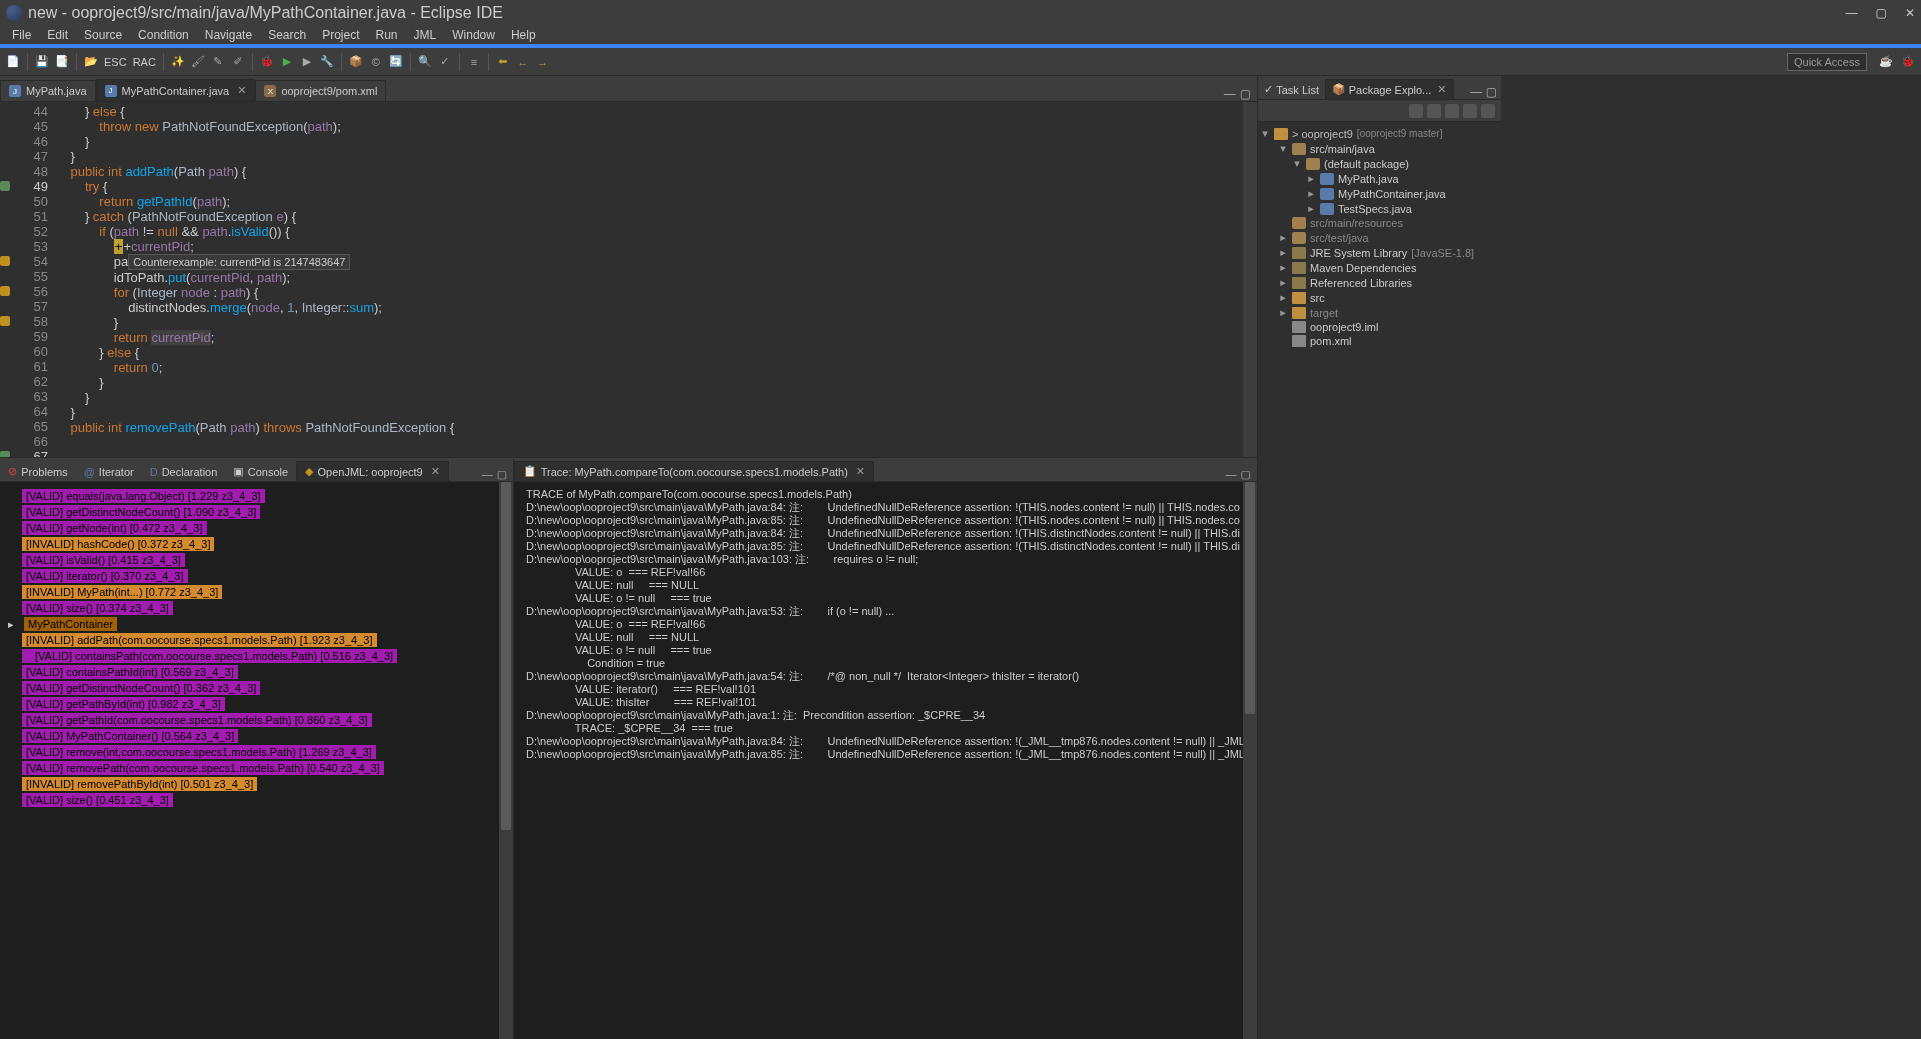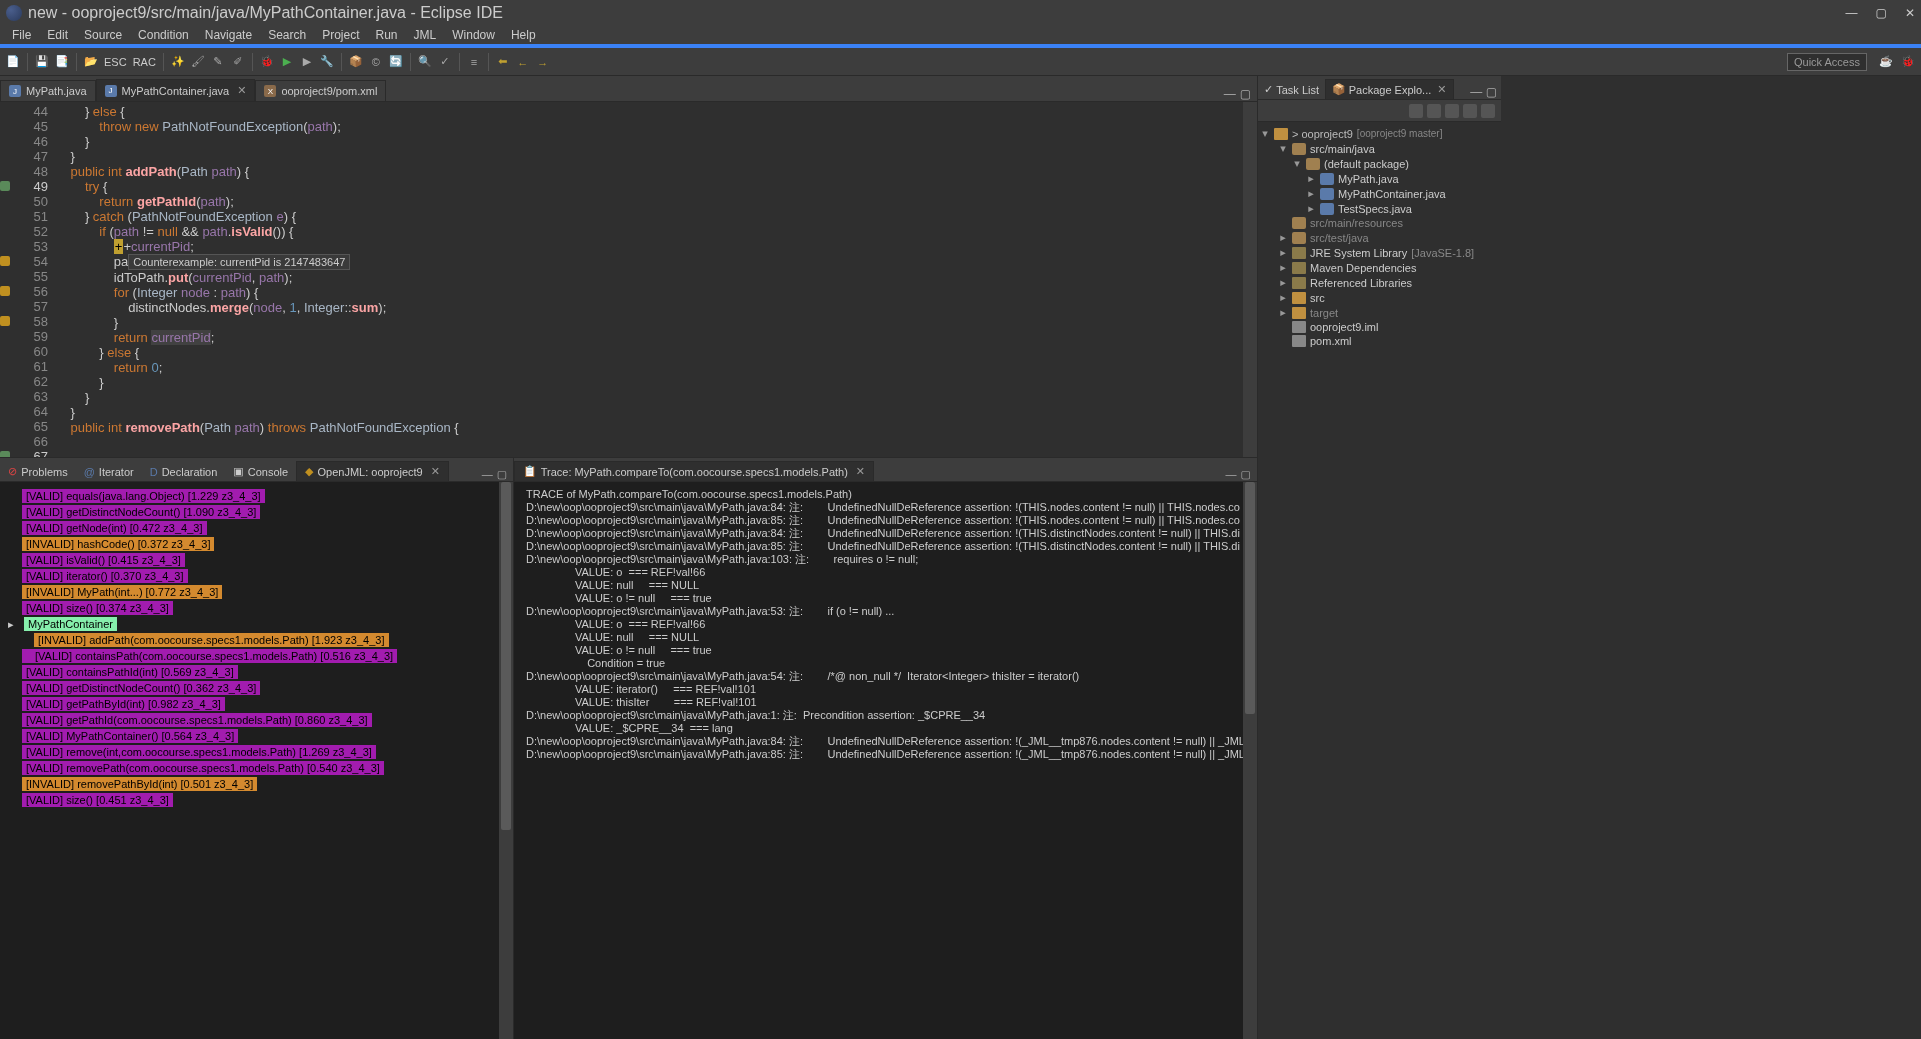--- a/index.html
+++ b/index.html
@@ -40,21 +40,21 @@
 
 .editor { flex: 0 0 355px; background: #2f2f2f; display: flex; font-family: Consolas, monospace; font-size: 13px; overflow: hidden; position: relative; }
 .gutter { width: 42px; background: #2f2f2f; text-align: right; padding-right: 8px; color: #888; line-height: 15px; padding-top: 2px; }
 .gutter .ln { height: 15px; position: relative; }
 .gutter .marker { position: absolute; left: -14px; top: 2px; width: 10px; height: 10px; background: #c09020; border-radius: 2px; }
 .gutter .marker.arrow { background: #5a8a5a; }
 .gutter-markers { width: 14px; background: #2f2f2f; }
 .code { flex: 1; padding-top: 2px; line-height: 15px; white-space: pre; color: #ccc; }
 .kw { color: #cc7832; }
 .type { color: #a9b7c6; }
-.fn { color: #fca5a5; font-weight: bold; }
+.fn { color: #0ea5e9; }
 .num { color: #6897bb; }
 .hl { background: #414141; }
 .yellow-h { background: #c0a030; color: #000; padding: 0 1px; }
 .tooltip { background: #3a3a3a; border: 1px solid #555; color: #ccc; padding: 1px 4px; font-size: 11px; }
 .ov-ruler { width: 14px; background: #3d3d3d; }
 
 
 .bottom { flex: 1; display: flex; border-top: 1px solid #2a2a2a; }
 .panel { display: flex; flex-direction: column; }
 .panel-left { width: 560px; border-right: 1px solid #2a2a2a; }
@@ -65,21 +65,21 @@
 .panel-tab.active { background: #2f2f2f; border: 1px solid #2a2a2a; border-bottom: none; }
 .panel-tabs .pt-controls { margin-left: auto; display: flex; gap: 4px; padding-right: 6px; color: #aaa; font-size: 11px; }
 
 .panel-body { flex: 1; background: #1e1e1e; overflow: auto; font-family: Consolas, monospace; font-size: 11px; position: relative; }
 
 
 .jml-tree { padding: 6px 4px; }
 .jml-row { display: inline-block; padding: 1px 4px; margin: 1px 0 1px 18px; font-size: 11px; color: #000; white-space: nowrap; }
 .jml-row.valid { background: #a21caf; }
 .jml-row.invalid { background: #d48a2f; }
-.jml-row.class { background: #86efac; margin-left: 6px; }
+.jml-row.class { background: #a16207; margin-left: 6px; }
 .jml-indent { display: block; }
 .expander { display: inline-block; width: 10px; color: #ccc; margin-left: 4px; }
 
 
 .trace { padding: 6px 12px; color: #ccc; line-height: 13px; }
 .trace div { white-space: pre; }
 
 
 .right-tabs { height: 24px; background: #3d3d3d; display: flex; align-items: flex-end; border-bottom: 1px solid #2a2a2a; }
 .right-tab { padding: 3px 6px; font-size: 11px; color: #ccc; display: flex; align-items: center; gap: 3px; }
@@ -259,21 +259,21 @@
           <div class="jml-tree" id="jml-tree">
               <div class="jml-indent"><span class="jml-row valid" style="margin-left: 18px;">[VALID]   equals(java.lang.Object) [1.229 z3_4_3]</span></div>
               <div class="jml-indent"><span class="jml-row valid" style="margin-left: 18px;">[VALID]   getDistinctNodeCount() [1.090 z3_4_3]</span></div>
               <div class="jml-indent"><span class="jml-row valid" style="margin-left: 18px;">[VALID]   getNode(int) [0.472 z3_4_3]</span></div>
               <div class="jml-indent"><span class="jml-row invalid" style="margin-left: 18px;">[INVALID]   hashCode() [0.372 z3_4_3]</span></div>
               <div class="jml-indent"><span class="jml-row valid" style="margin-left: 18px;">[VALID]   isValid() [0.415 z3_4_3]</span></div>
               <div class="jml-indent"><span class="jml-row valid" style="margin-left: 18px;">[VALID]   iterator() [0.370 z3_4_3]</span></div>
               <div class="jml-indent"><span class="jml-row invalid" style="margin-left: 18px;">[INVALID]   MyPath(int...) [0.772 z3_4_3]</span></div>
               <div class="jml-indent"><span class="jml-row valid" style="margin-left: 18px;">[VALID]   size() [0.374 z3_4_3]</span></div>
               <div><span class="expander">▸</span><span class="jml-row class">MyPathContainer</span></div>
-              <div class="jml-indent"><span class="jml-row invalid" style="margin-left: 30px;">[INVALID]   addPath(com.oocourse.specs1.models.Path) [1.923 z3_4_3]</span></div>
+              <div class="jml-indent"><span class="jml-row invalid" style="margin-left: 18px;">[INVALID]   addPath(com.oocourse.specs1.models.Path) [1.923 z3_4_3]</span></div>
               <div class="jml-indent"><span class="jml-row valid" style="margin-left: 18px; padding-left: 13px;">[VALID]   containsPath(com.oocourse.specs1.models.Path) [0.516 z3_4_3]</span></div>
               <div class="jml-indent"><span class="jml-row valid" style="margin-left: 18px;">[VALID]   containsPathId(int) [0.569 z3_4_3]</span></div>
               <div class="jml-indent"><span class="jml-row valid" style="margin-left: 18px;">[VALID]   getDistinctNodeCount() [0.362 z3_4_3]</span></div>
               <div class="jml-indent"><span class="jml-row valid" style="margin-left: 18px;">[VALID]   getPathById(int) [0.982 z3_4_3]</span></div>
               <div class="jml-indent"><span class="jml-row valid" style="margin-left: 18px;">[VALID]   getPathId(com.oocourse.specs1.models.Path) [0.860 z3_4_3]</span></div>
               <div class="jml-indent"><span class="jml-row valid" style="margin-left: 18px;">[VALID]   MyPathContainer() [0.564 z3_4_3]</span></div>
               <div class="jml-indent"><span class="jml-row valid" style="margin-left: 18px;">[VALID]   remove(int,com.oocourse.specs1.models.Path) [1.269 z3_4_3]</span></div>
               <div class="jml-indent"><span class="jml-row valid" style="margin-left: 18px;">[VALID]   removePath(com.oocourse.specs1.models.Path) [0.540 z3_4_3]</span></div>
               <div class="jml-indent"><span class="jml-row invalid" style="margin-left: 18px;">[INVALID]   removePathById(int) [0.501 z3_4_3]</span></div>
               <div class="jml-indent"><span class="jml-row valid" style="margin-left: 18px;">[VALID]   size() [0.451 z3_4_3]</span></div>
@@ -309,21 +309,21 @@
               <div>                VALUE: o != null     === true</div>
               <div>D:\new\oop\ooproject9\src\main\java\MyPath.java:53: 注:        if (o != null) ...</div>
               <div>                VALUE: o  === REF!val!66</div>
               <div>                VALUE: null     === NULL</div>
               <div>                VALUE: o != null     === true</div>
               <div>                    Condition = true</div>
               <div>D:\new\oop\ooproject9\src\main\java\MyPath.java:54: 注:        /*@ non_null */  Iterator&lt;Integer&gt; thisIter = iterator()</div>
               <div>                VALUE: iterator()     === REF!val!101</div>
               <div>                VALUE: thisIter        === REF!val!101</div>
               <div>D:\new\oop\ooproject9\src\main\java\MyPath.java:1: 注:  Precondition assertion: _$CPRE__34</div>
-              <div>                VALUE: _$CPRE__34  === lang</div>
+              <div>                TRACE: _$CPRE__34  === true</div>
               <div>D:\new\oop\ooproject9\src\main\java\MyPath.java:84: 注:        UndefinedNullDeReference assertion: !(_JML__tmp876.nodes.content != null) || _JML</div>
               <div>D:\new\oop\ooproject9\src\main\java\MyPath.java:85: 注:        UndefinedNullDeReference assertion: !(_JML__tmp876.nodes.content != null) || _JML</div>
             </div>
           <div class="scr">
               <div class="thumb" style="top:0;height:40%"></div>
             </div>
         </div>
       </div>
     </div>
   </div>

